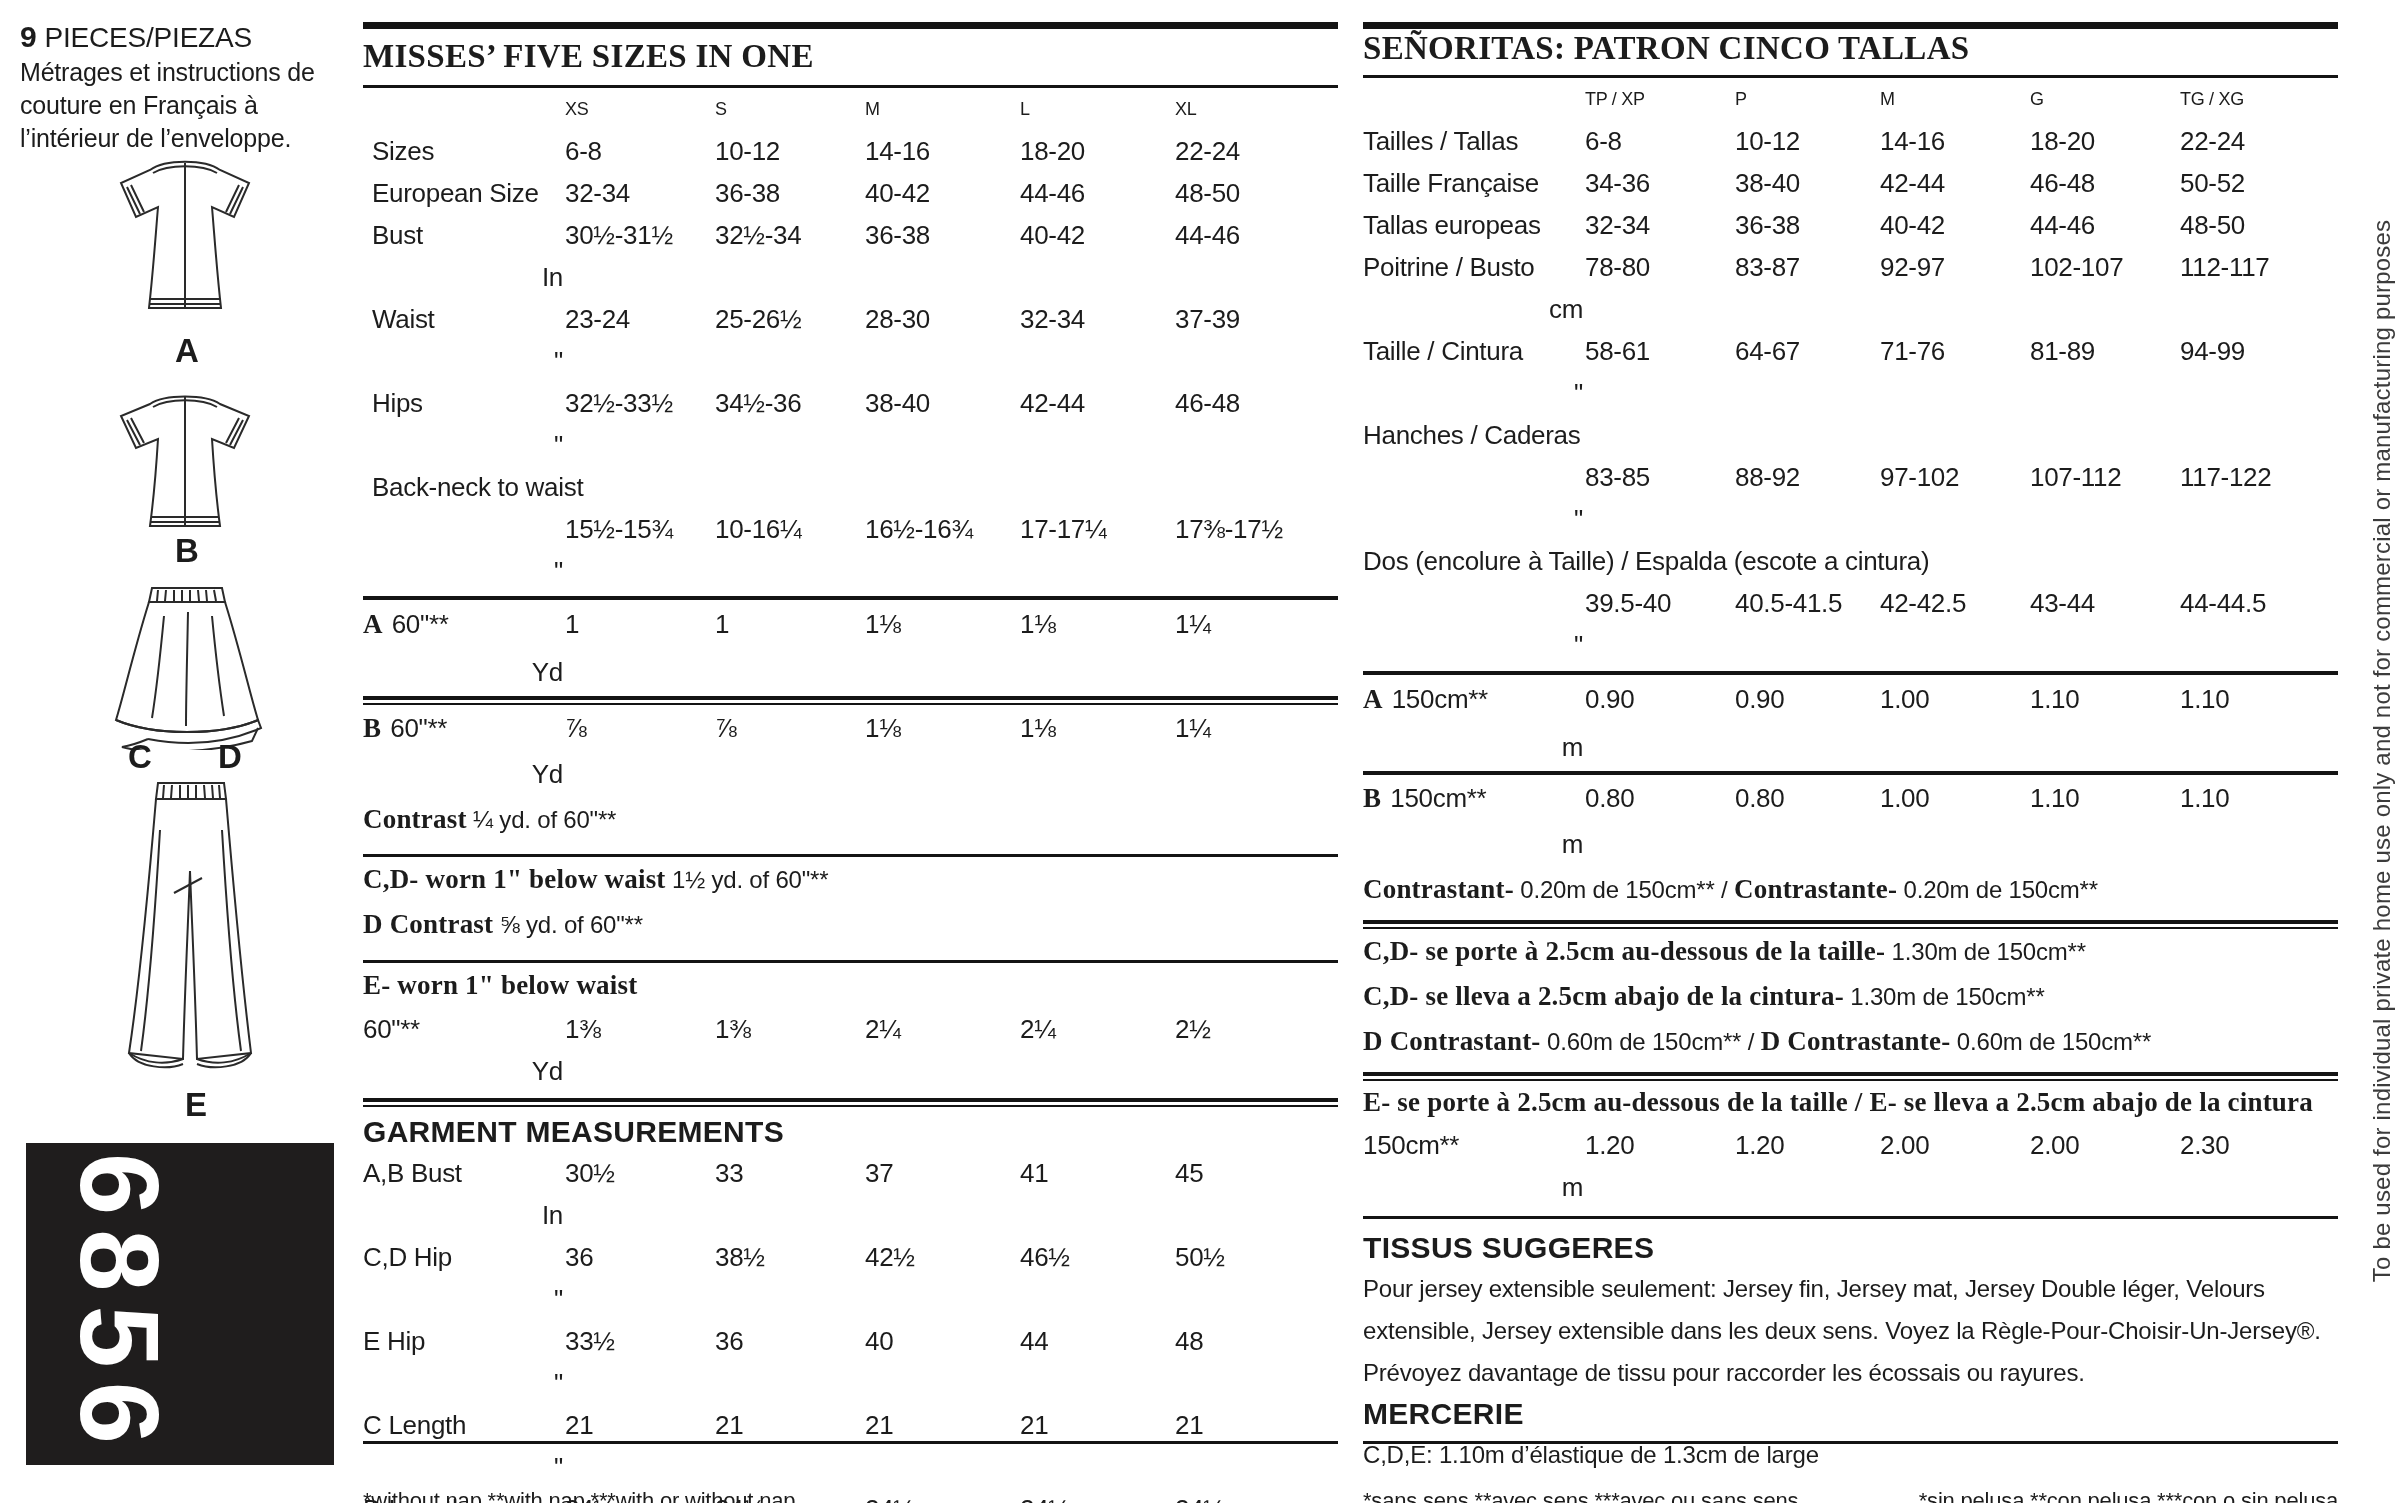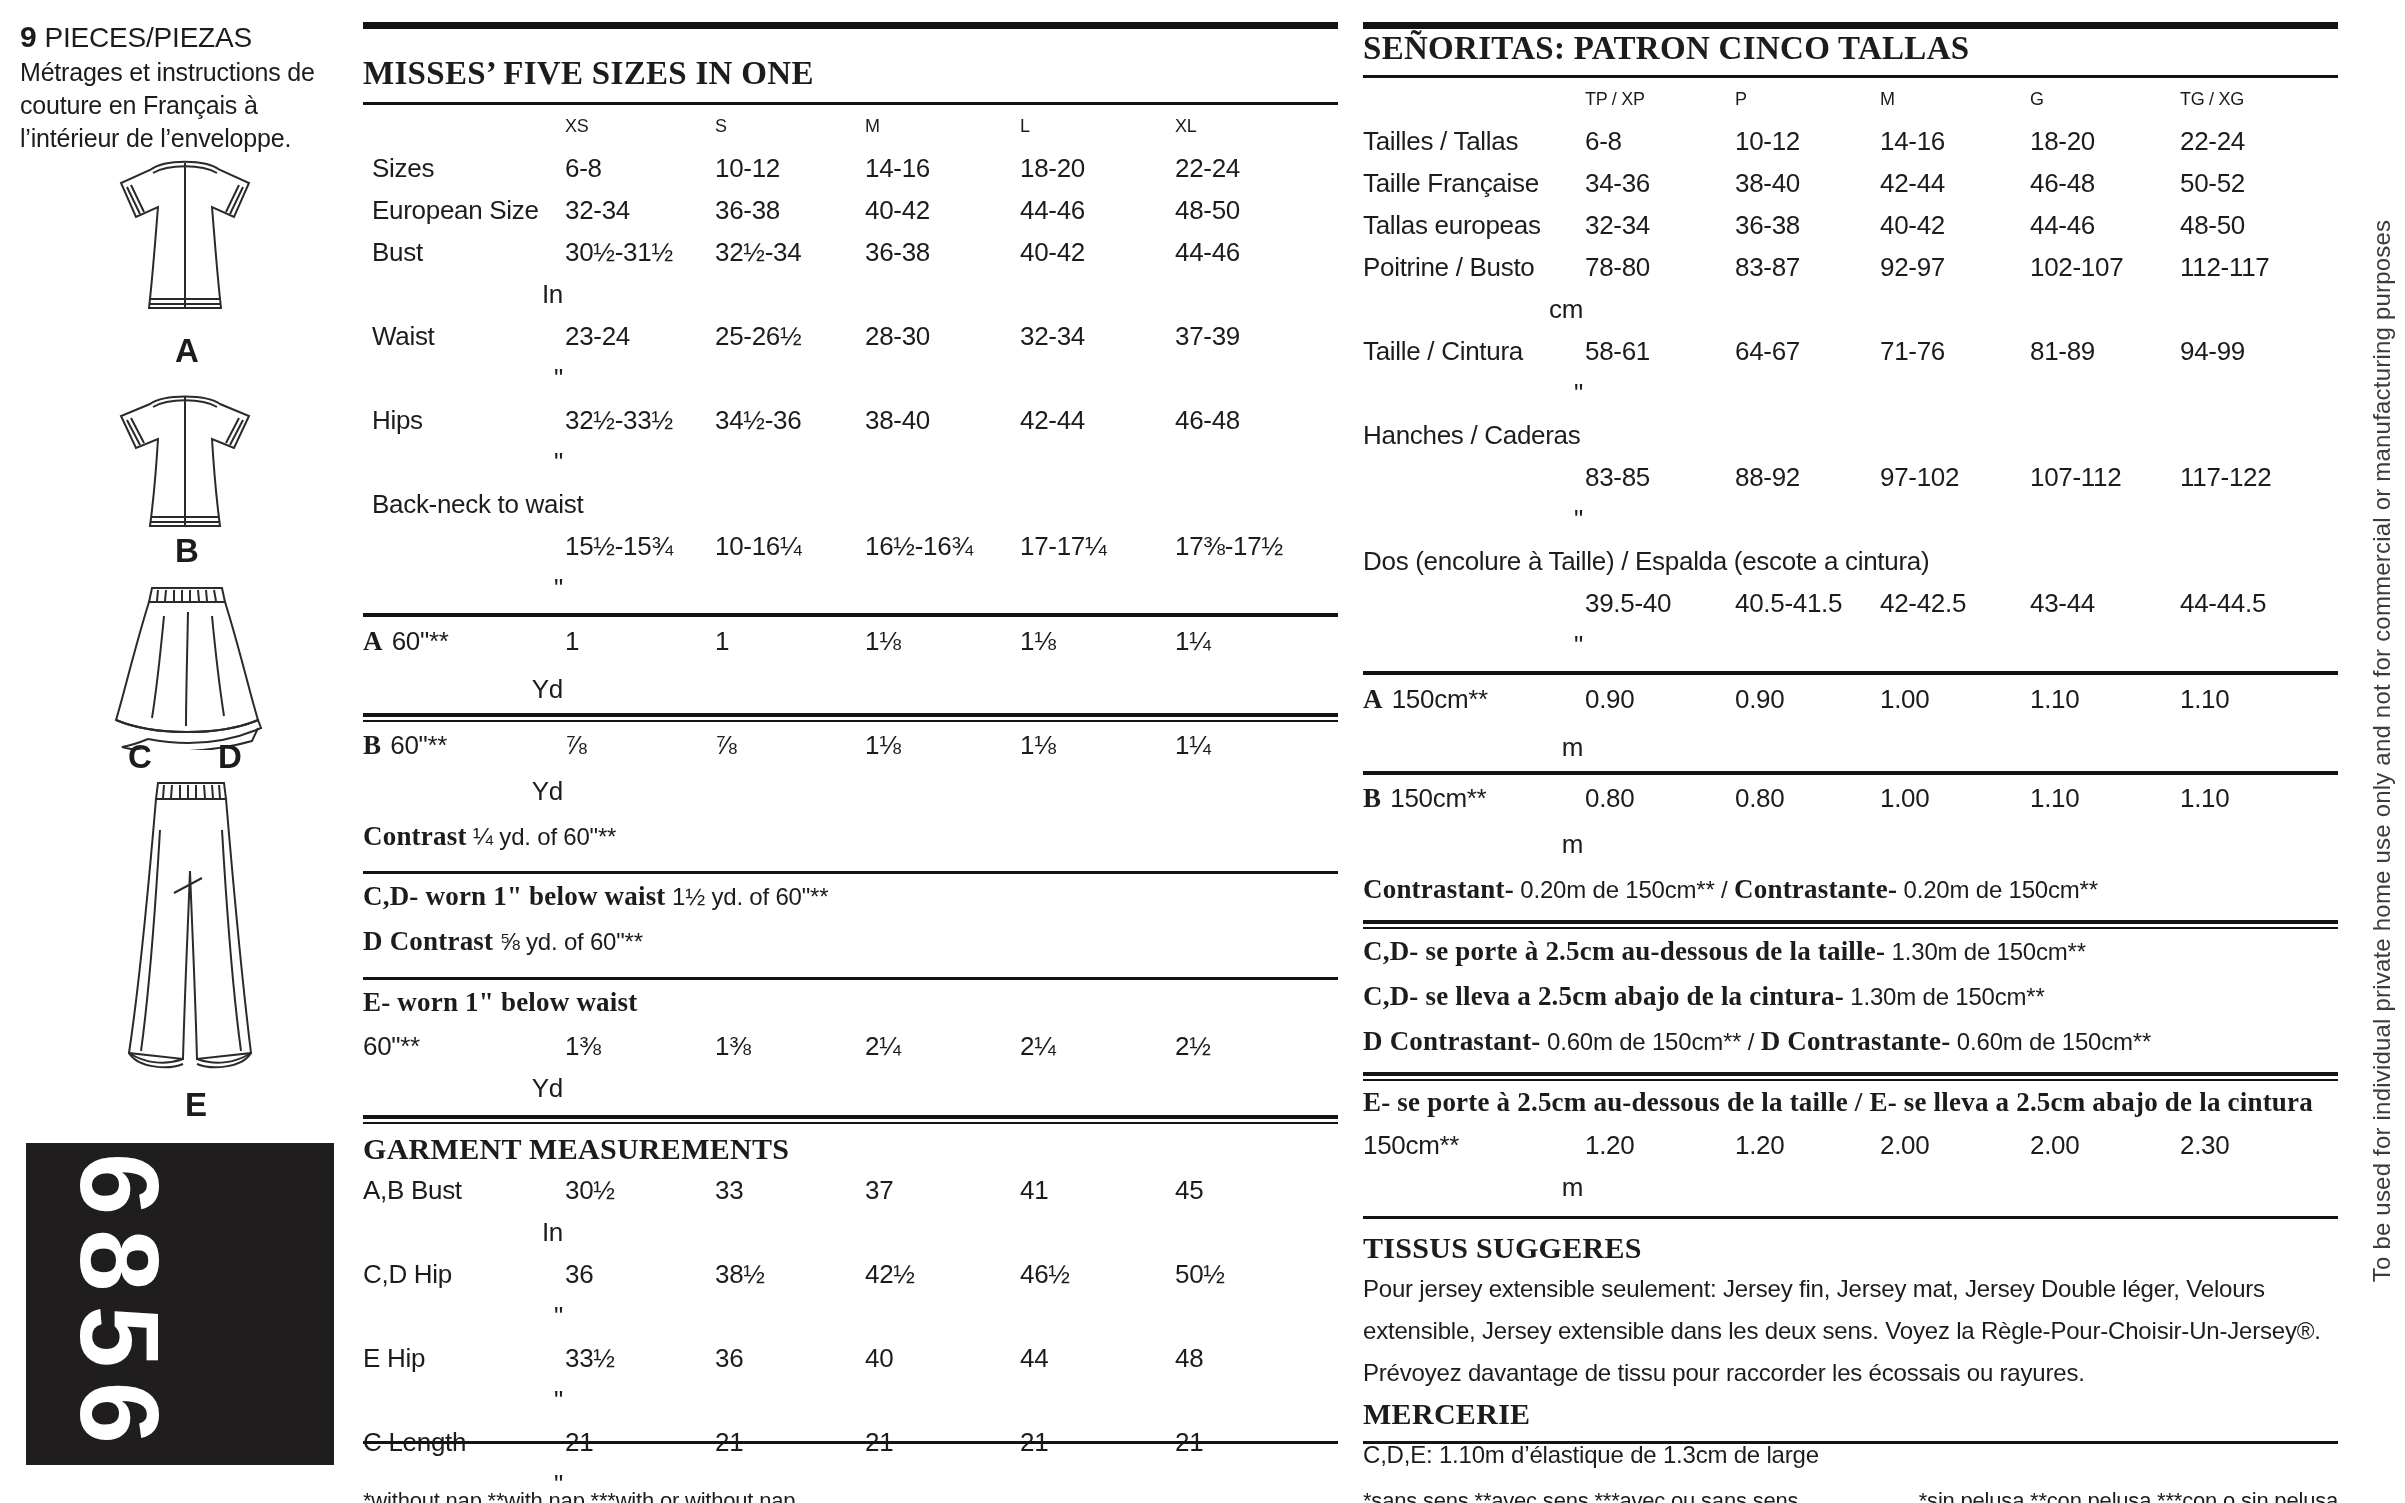--- a/index.html
+++ b/index.html
@@ -9,21 +9,21 @@
   .bar{height:7px;background:#141414;}
   .r3{height:3px;background:#141414;}
   .r4{height:4px;background:#141414;}
   .rd{height:9px;border-top:4px solid #141414;border-bottom:2px solid #141414;box-sizing:border-box;background:transparent;}
   
   .col{position:absolute;top:0;width:975px;}
   .col-en{left:363px;}
   .col-intl{left:1363px;}
   
   .h1{font-family:"Liberation Serif",serif;font-weight:bold;font-size:33px;line-height:40px;letter-spacing:.3px;}
-  .h2{font-family:Liberation Serif, serif;font-weight:bold;font-size:30px;line-height:40px;letter-spacing:.3px;}
+  .h2{font-family:Liberation Sans, sans-serif;font-weight:bold;font-size:30px;line-height:40px;letter-spacing:.3px;}
   .sb{font-family:"Liberation Serif",serif;font-weight:bold;font-size:27px;letter-spacing:.2px;}
   
   .trow{display:grid;grid-template-columns:202px 150px 150px 155px 155px 1fr;
         line-height:42px;font-size:26px;letter-spacing:-.3px;white-space:nowrap;align-items:baseline;}
   .trow.i{grid-template-columns:222px 150px 145px 150px 150px 1fr;}
   .trow .c{overflow:visible;}
   .trow .unit{text-align:right;padding-right:2px;}
   .trow .lbl .sb{margin-right:9px;}
   .head{font-size:18px;}
   
@@ -107,21 +107,21 @@
   </svg>
 </div>
 <div class="vlabel" style="left:185px;top:1086px;">E</div>
 
 <div class="numbox">
   <div class="num">6856</div>
 </div>
 
 <div class="col col-en">
   <div class="bar" style="margin-top:22px;"></div>
-  <div class="h1" style="margin-top:24px;">MISSES’ FIVE SIZES IN ONE</div>
+  <div class="h1" style="margin-top:7px;">MISSES’ FIVE SIZES IN ONE</div>
   <div class="r3" style="margin-top:9px;"></div>
 
   <div class="trow head">
     <span class="c lbl"></span>
     <span class="c">XS</span>
     <span class="c">S</span>
     <span class="c">M</span>
     <span class="c">L</span>
     <span class="c">XL</span>
   </div>

